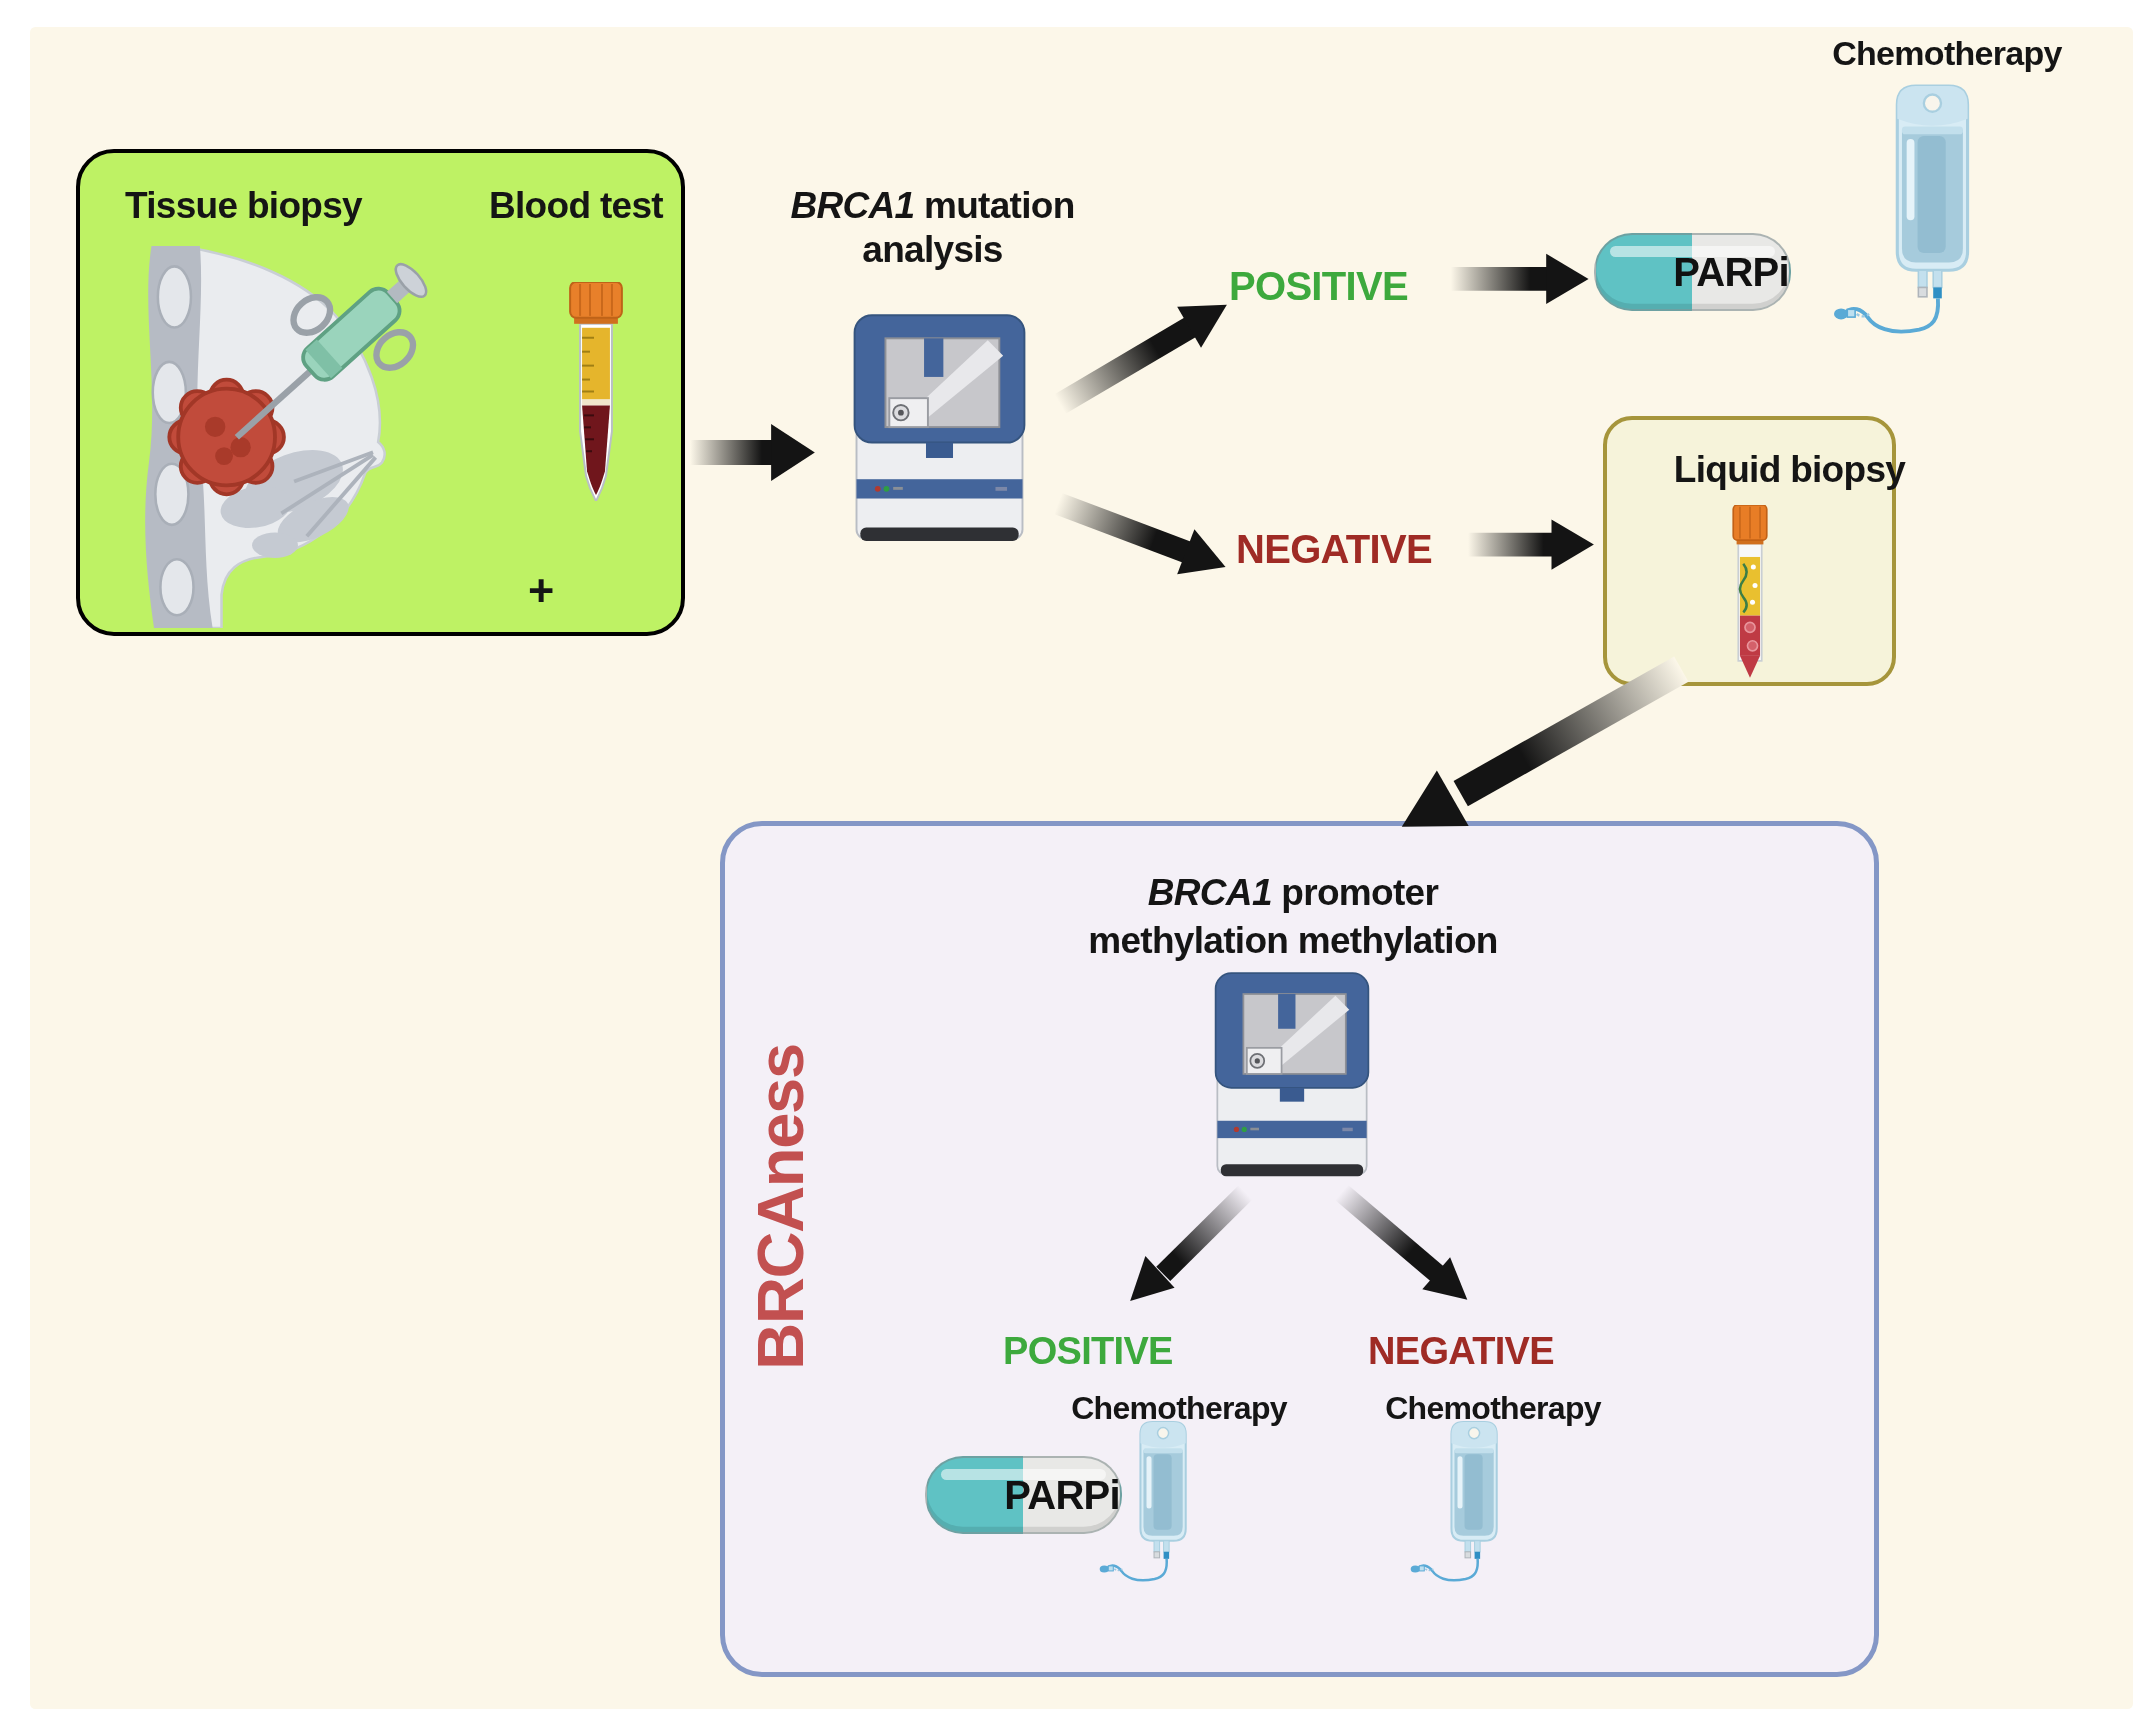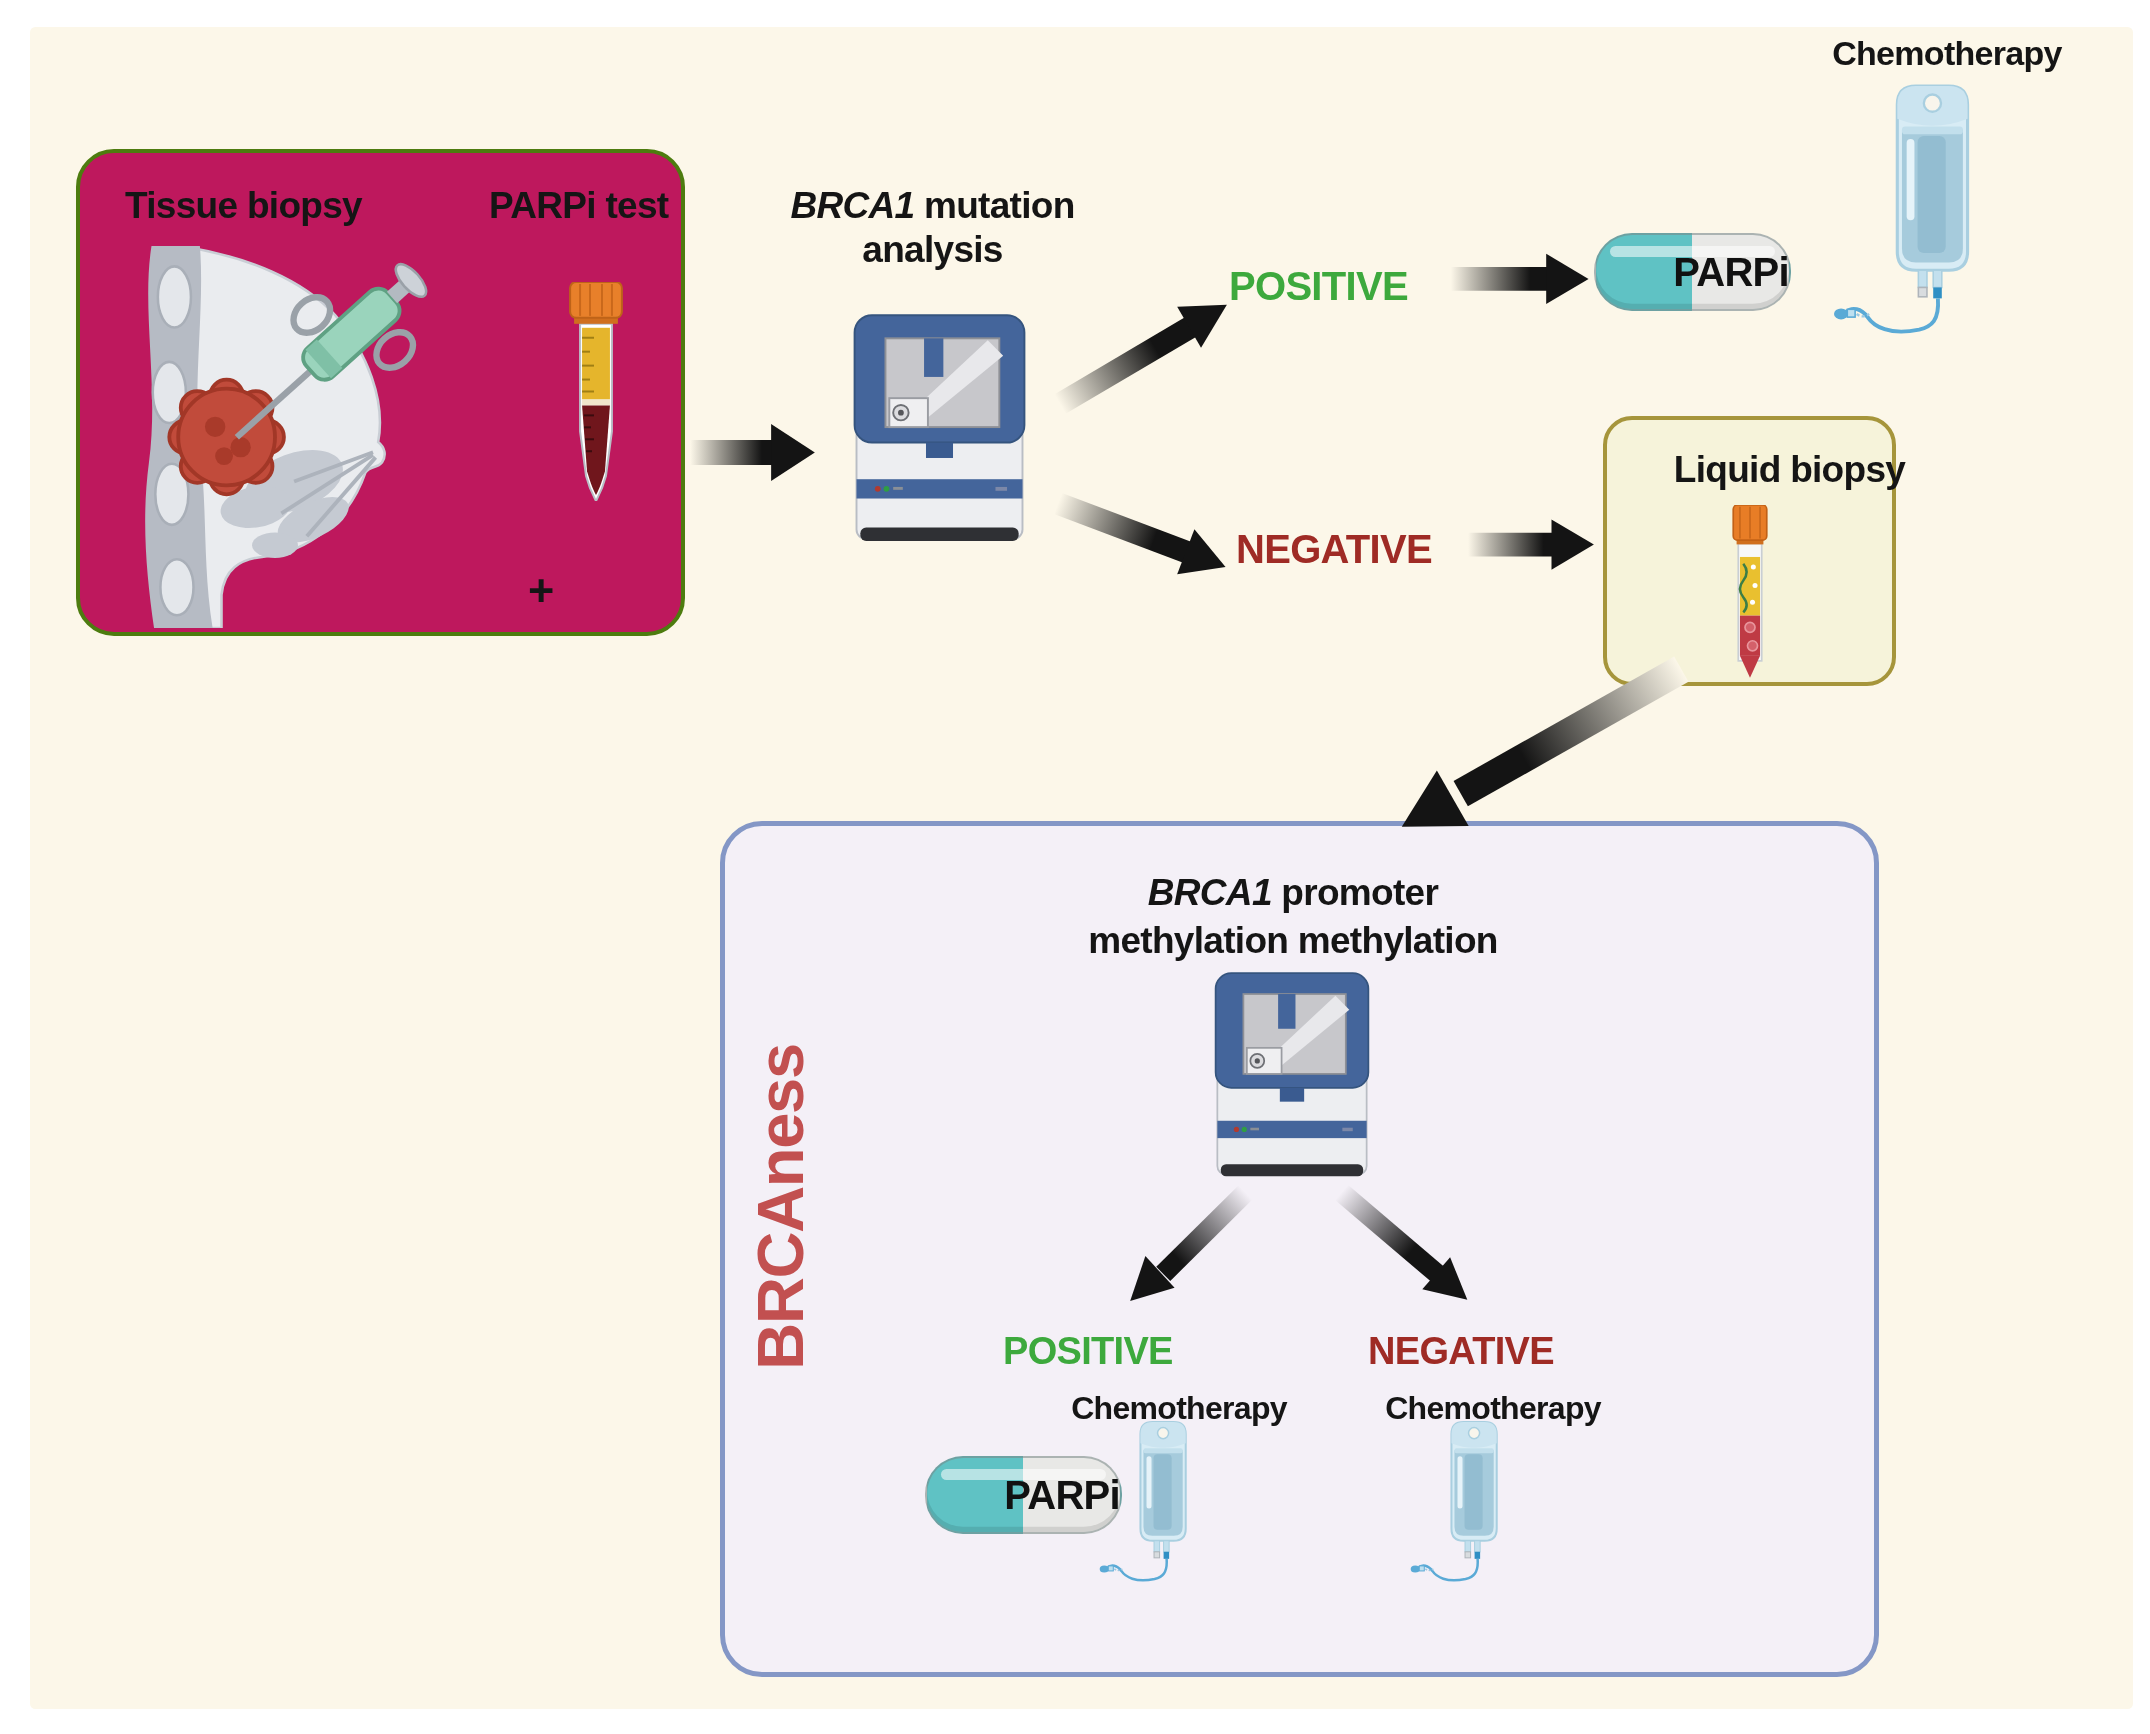--- a/index.html
+++ b/index.html
@@ -8,21 +8,21 @@
     font-family:"Liberation Sans", sans-serif;color:#151515;overflow:hidden;
   }
   .panel{
     position:absolute;left:30px;top:26.5px;width:2103px;height:1682px;
     background:#FCF7E9;border-radius:5.3px;
   }
   .abs{position:absolute;}
   .box{position:absolute;box-sizing:border-box;}
   #specimen-box{
     left:76px;top:149px;width:609px;height:487px;
-    background:#be185d;border:4px solid #4d7c0f;border-radius:38px;
+    background:#bef264;border:4px solid #000000;border-radius:38px;
   }
   #liquid-box{
     left:1603px;top:416px;width:293px;height:270px;
     background:#F6F3DA;border:4px solid #A6953B;border-radius:29px;
   }
   #brcaness-box{
     left:720px;top:821px;width:1159px;height:856px;
     background:#F4F0F7;border:5.3px solid #8497C6;border-radius:42px;
   }
   .h1{font-weight:700;font-size:37px;letter-spacing:-0.7px;white-space:nowrap;}
@@ -57,21 +57,21 @@
   svg{display:block;}
 </style>
 </head>
 <body>
 
 <div id="stage">
   <div class="panel"></div>
 
   <div class="box" id="specimen-box">
     <div class="abs h1" style="left:45px;top:32px;">Tissue biopsy</div>
-    <div class="abs h1" style="left:409px;top:32px;">PARPi test</div>
+    <div class="abs h1" style="left:409px;top:32px;">Blood test</div>
     <div class="abs" id="plus-sign">+</div>
 
     <svg class="abs" style="left:23px;top:93px;" width="344" height="382" viewBox="0 0 270 300">
       <path d="M60,0 C115,8 158,28 182,54 C208,84 222,122 216,154 C221,158 223,164 219,170
                C215,175 210,172 206,178 C193,216 161,240 126,244 C107,246 95,254 93,274
                L93,300 L48,300 C40,200 48,90 60,0 Z" fill="#EAECEF" stroke="#C9CED5" stroke-width="2"></path>
       <g fill="#C5CAD2">
         <ellipse cx="150" cy="185" rx="40" ry="22" transform="rotate(-20 150 185)"></ellipse>
         <ellipse cx="120" cy="205" rx="28" ry="16" transform="rotate(-10 120 205)"></ellipse>
         <ellipse cx="165" cy="215" rx="30" ry="14" transform="rotate(-25 165 215)"></ellipse>

